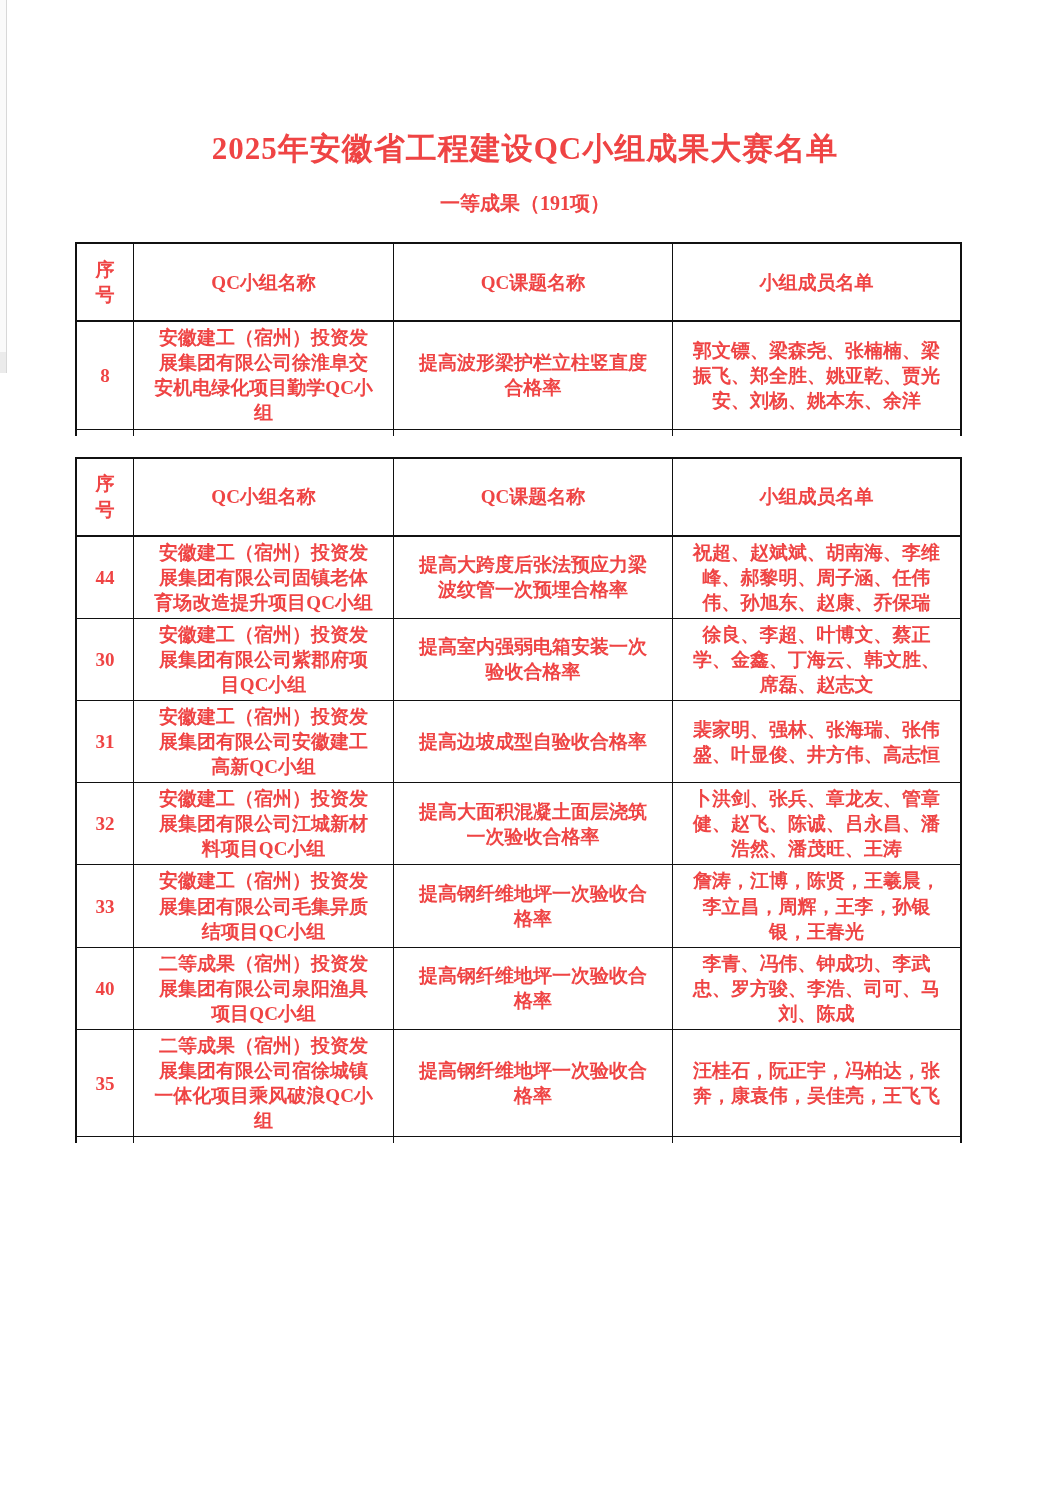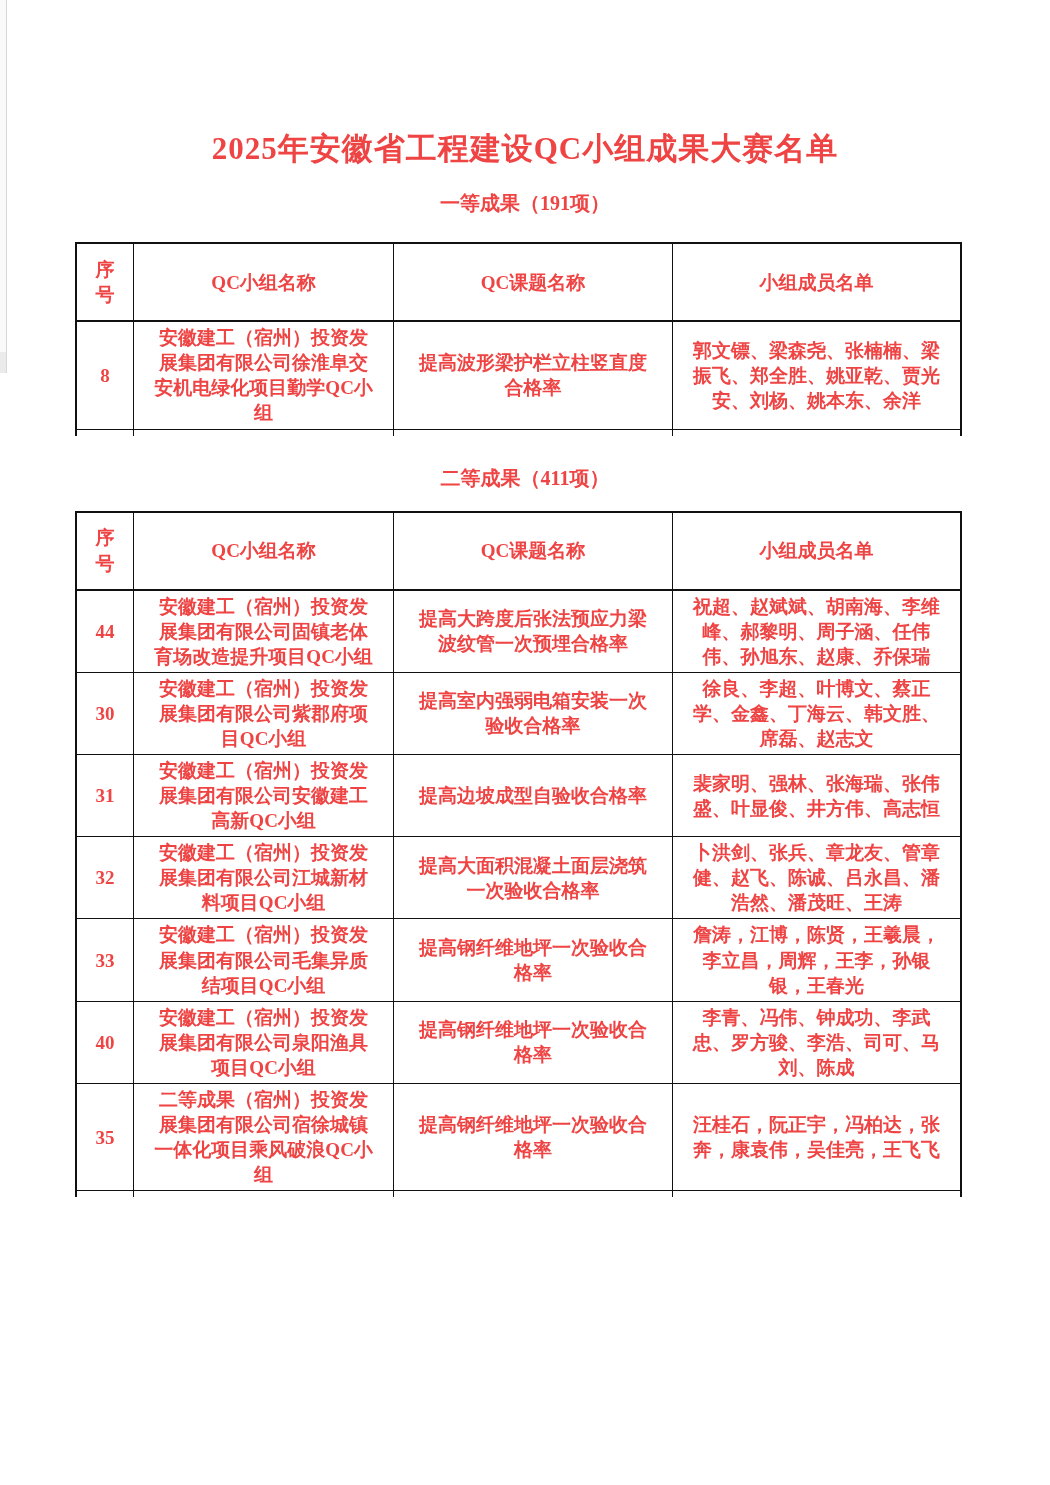--- a/index.html
+++ b/index.html
@@ -138,21 +138,20 @@
       </tr>
       <tr class="cut-row">
         <td></td>
           <td></td>
           <td></td>
           <td></td>
       </tr>
     </tbody>
   </table>
 
-  <h3 class="section-heading heading-second">二等成果（411项）</h3>
 
   <table class="results table-second">
     <colgroup>
       <col class="c-no">
         <col class="c-group">
         <col class="c-topic">
         <col class="c-mem">
     </colgroup>
     <thead>
       <tr>
@@ -188,21 +187,21 @@
         <td>卜洪剑、张兵、章龙友、管章健、赵飞、陈诚、吕永昌、潘浩然、潘茂旺、王涛</td>
       </tr>
       <tr>
         <td>33</td>
         <td>安徽建工（宿州）投资发展集团有限公司毛集异质结项目QC小组</td>
         <td>提高钢纤维地坪一次验收合格率</td>
         <td>詹涛，江博，陈贤，王羲晨，李立昌，周辉，王李，孙银银，王春光</td>
       </tr>
       <tr>
         <td>40</td>
-        <td>安徽建工（宿州）投资发展集团有限公司泉阳渔具项目QC小组</td>
+        <td>二等成果（宿州）投资发展集团有限公司泉阳渔具项目QC小组</td>
         <td>提高钢纤维地坪一次验收合格率</td>
         <td>李青、冯伟、钟成功、李武忠、罗方骏、李浩、司可、马刘、陈成</td>
       </tr>
       <tr>
         <td>35</td>
         <td>二等成果（宿州）投资发展集团有限公司宿徐城镇一体化项目乘风破浪QC小组</td>
         <td>提高钢纤维地坪一次验收合格率</td>
         <td>汪桂石，阮正宇，冯柏达，张奔，康袁伟，吴佳亮，王飞飞</td>
       </tr>
       <tr class="cut-row">

